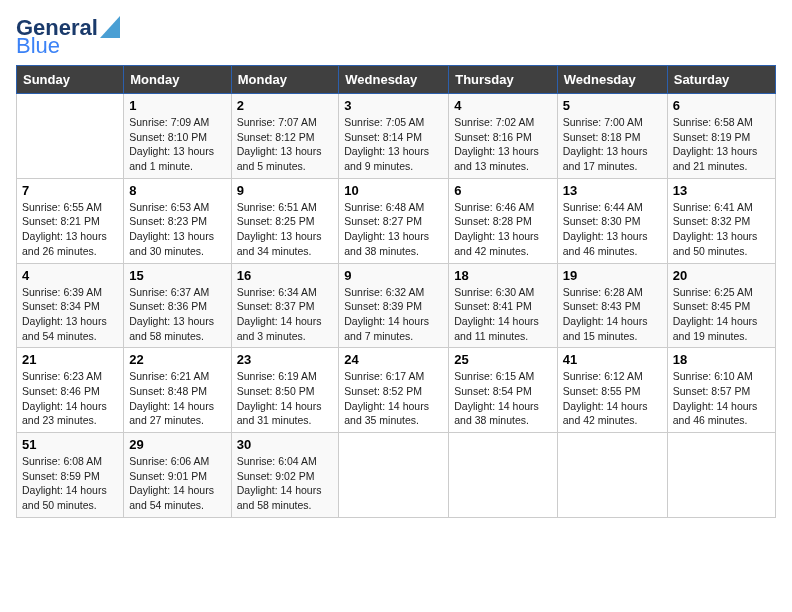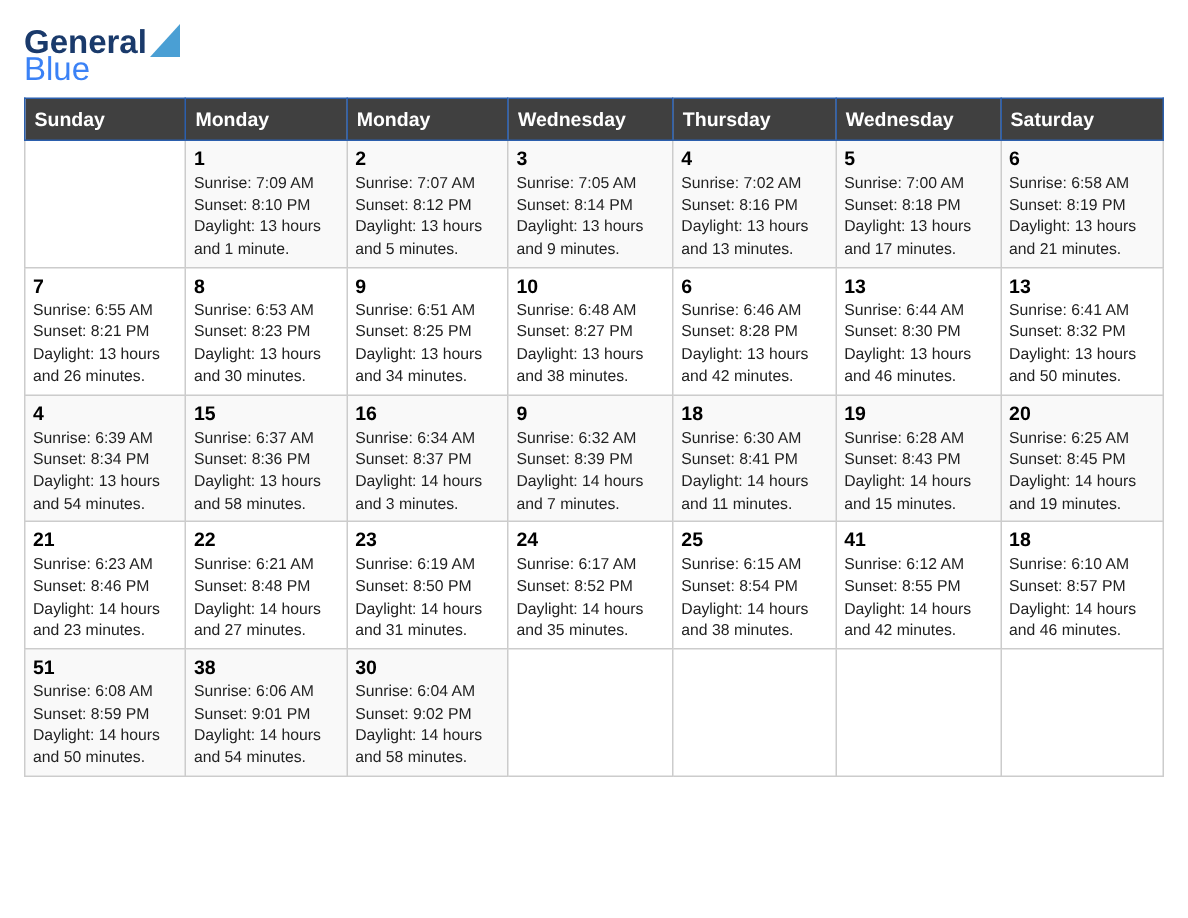--- a/index.html
+++ b/index.html
@@ -222,21 +222,21 @@
           <div class="day-number">18</div>
           <div class="day-info">Sunrise: 6:10 AM<br>Sunset: 8:57 PM<br>Daylight: 14 hours and 46 minutes.</div>
         </td>
       </tr>
       <tr>
         <td>
           <div class="day-number">51</div>
           <div class="day-info">Sunrise: 6:08 AM<br>Sunset: 8:59 PM<br>Daylight: 14 hours and 50 minutes.</div>
         </td>
         <td>
-          <div class="day-number">38</div>
+          <div class="day-number">29</div>
           <div class="day-info">Sunrise: 6:06 AM<br>Sunset: 9:01 PM<br>Daylight: 14 hours and 54 minutes.</div>
         </td>
         <td>
           <div class="day-number">30</div>
           <div class="day-info">Sunrise: 6:04 AM<br>Sunset: 9:02 PM<br>Daylight: 14 hours and 58 minutes.</div>
         </td>
         <td class="empty"></td>
         <td class="empty"></td>
         <td class="empty"></td>
         <td class="empty"></td>

